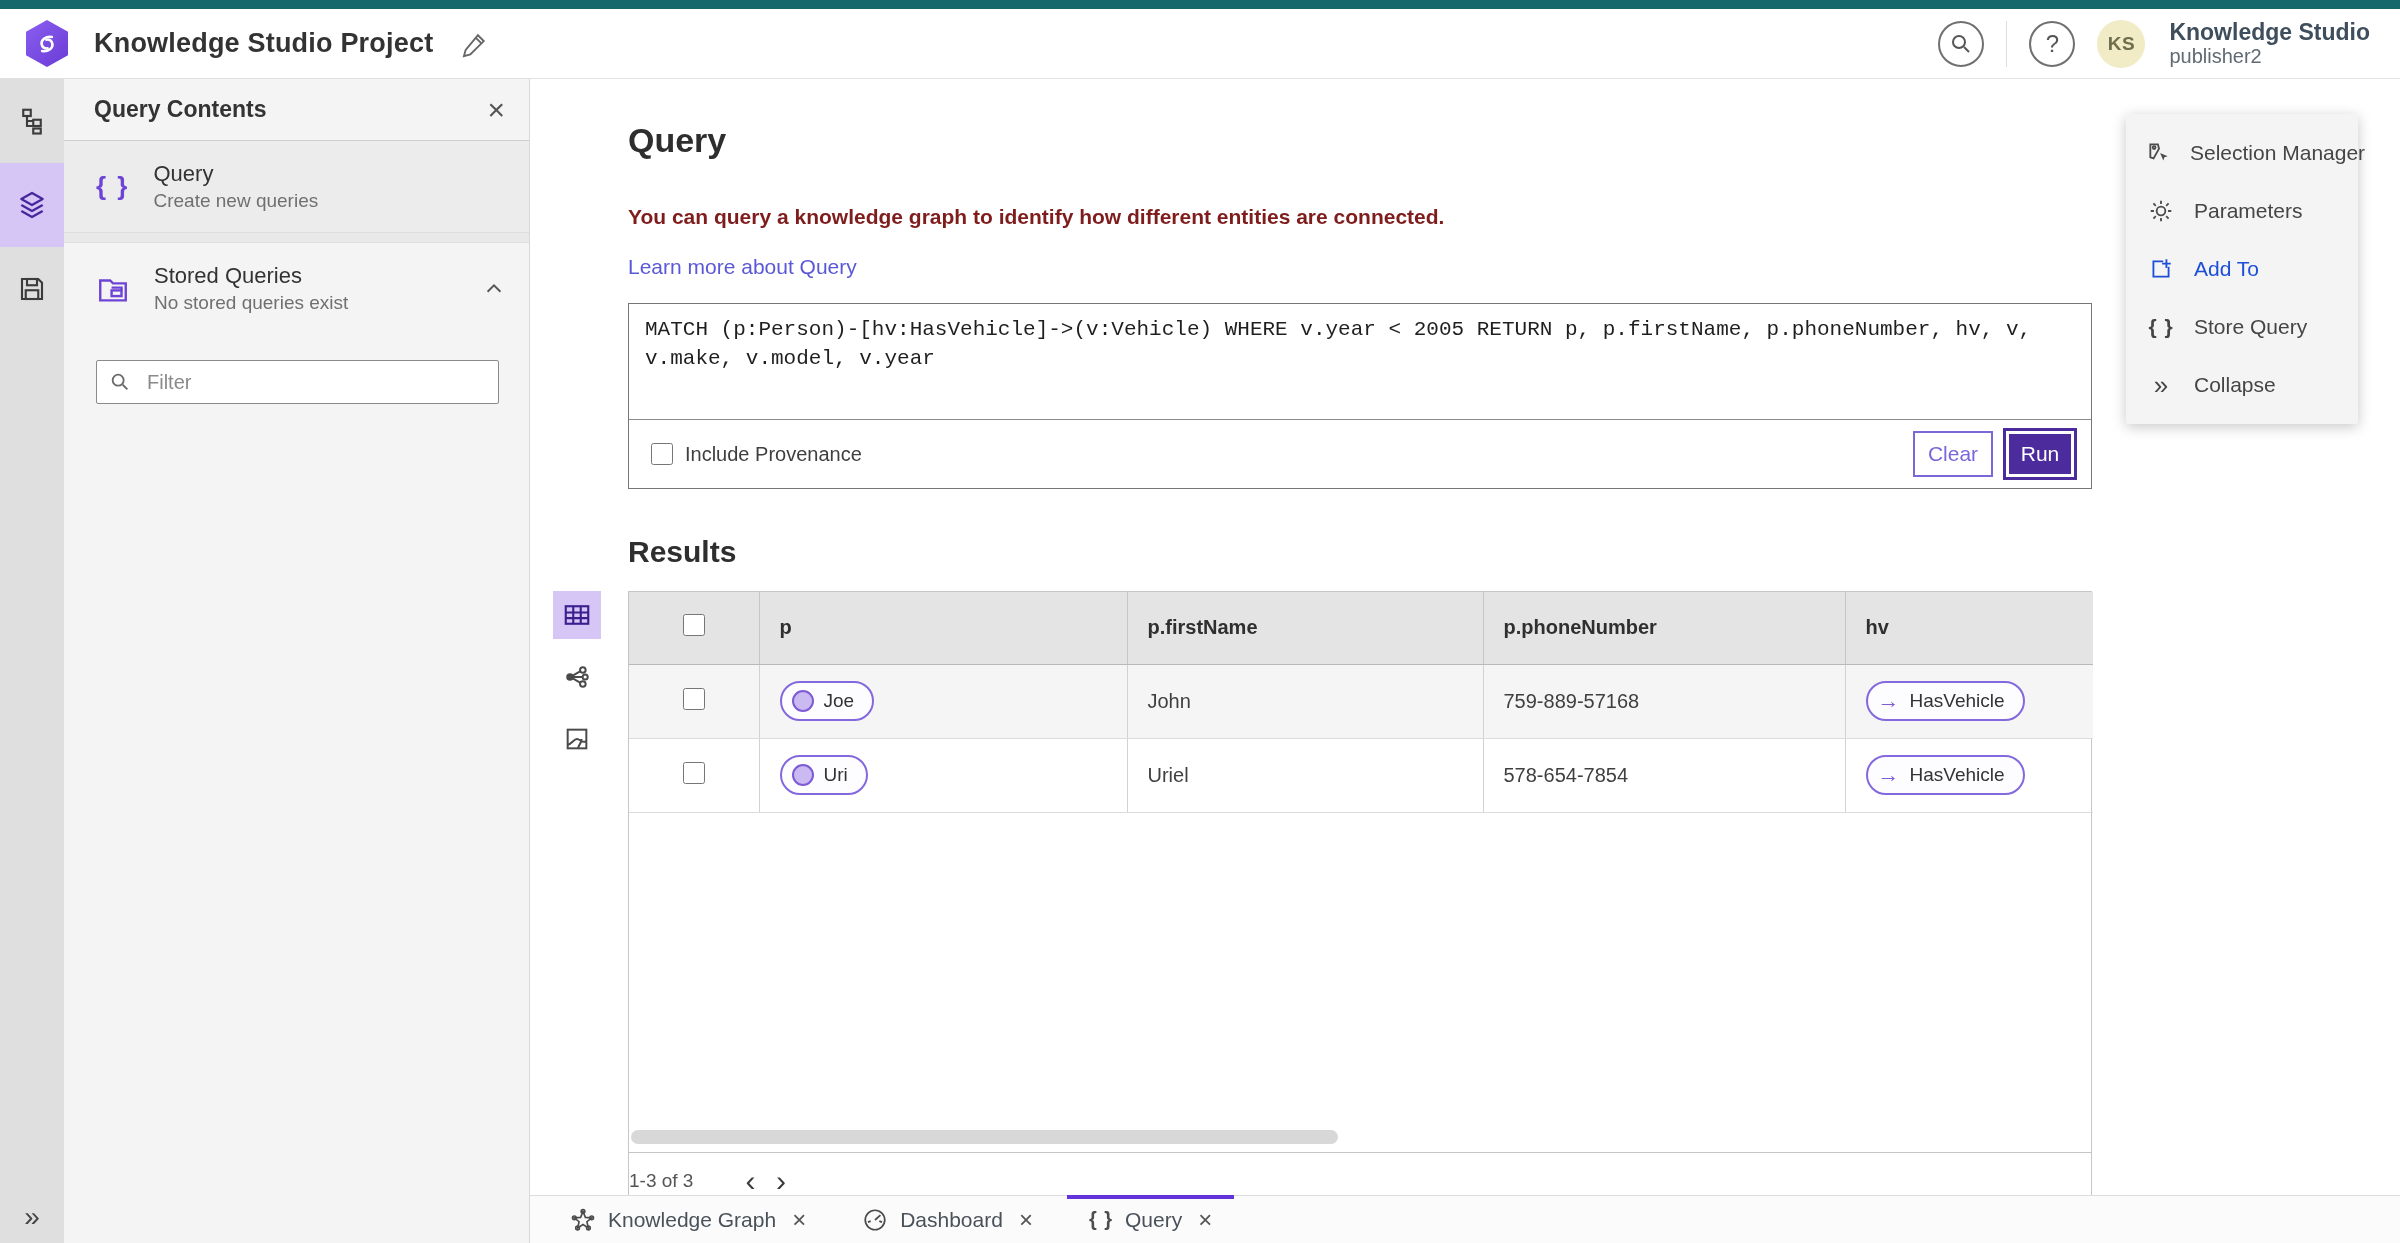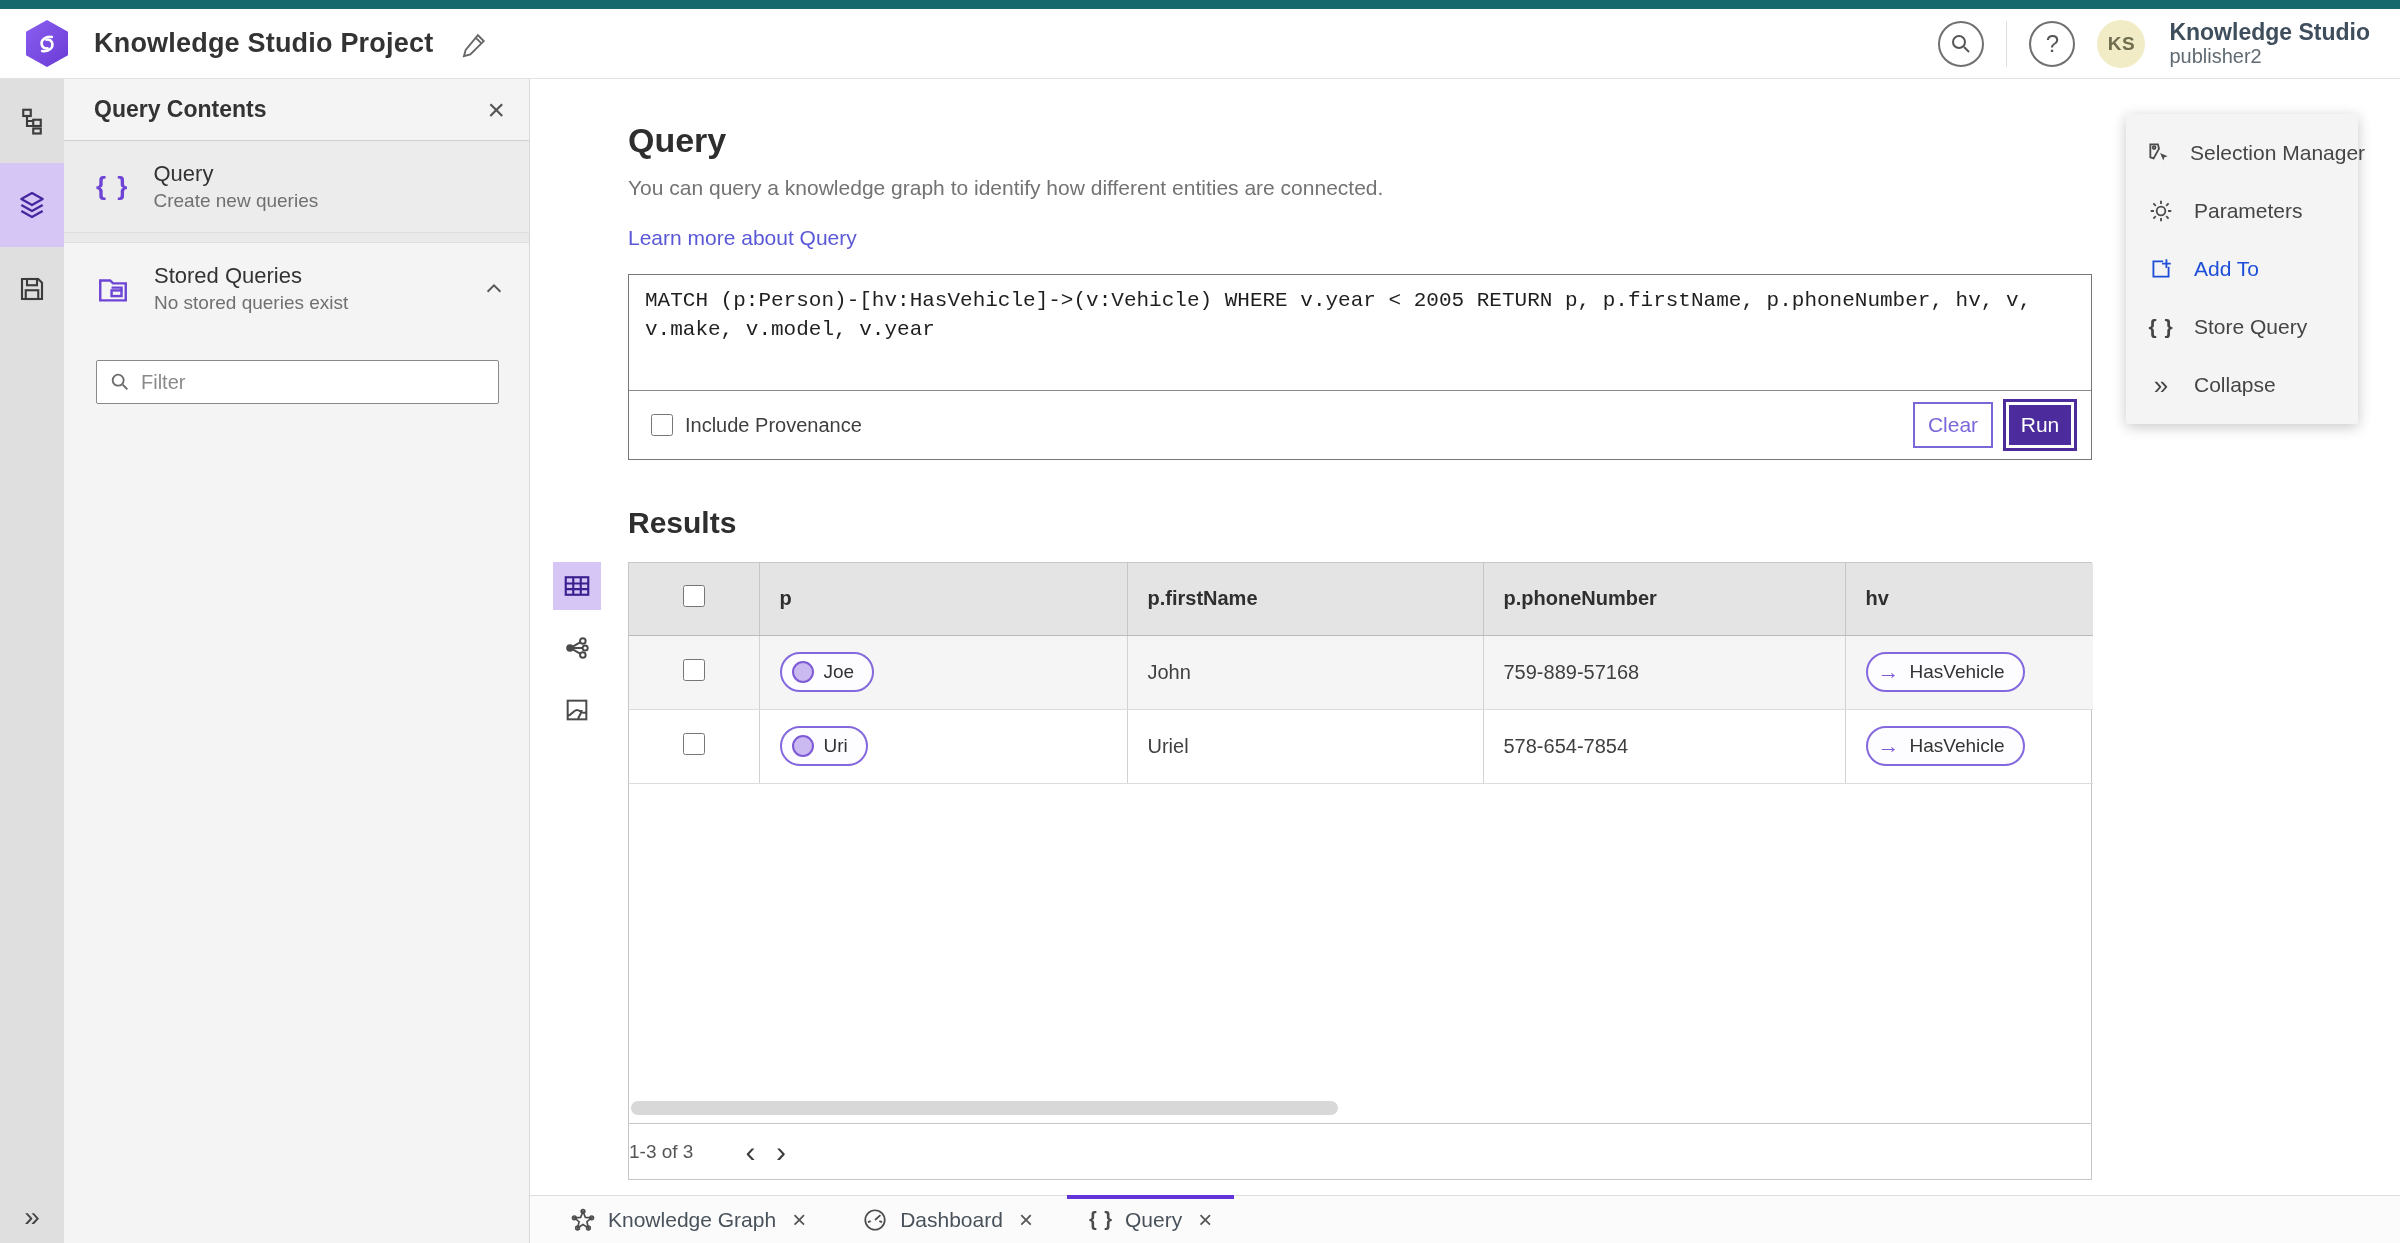--- a/index.html
+++ b/index.html
@@ -32,29 +32,29 @@
   .panelhead { height:62px; display:flex; align-items:center; padding:0 24px 0 30px; border-bottom:1px solid #cfcfcf; }
   .paneltitle { font-size:23px; font-weight:bold; color:#333; }
   .panelclose { margin-left:auto; font-size:30px; color:#555; cursor:pointer; line-height:1; }
   .pitem { display:flex; align-items:center; gap:24px; padding:20px 24px 20px 32px; border-bottom:1px solid #ddd; cursor:pointer; }
   .pitem.sel { background:#ececec; }
   .pgap { height:10px; background:#e9e9e9; border-bottom:1px solid #e0e0e0; }
   .pit-title { font-size:22px; color:#333; }
   .pit-sub { font-size:19px; color:#707070; margin-top:3px; }
   .braces { font-size:26px; font-weight:bold; color:#6d44d5; letter-spacing:2px; white-space:nowrap; }
   .pchev { margin-left:auto; color:#555; display:flex; }
-  .filterwrap { margin:26px 30px 0 32px; height:44px; background:#fff; border:1px solid #8a8a8a; border-radius:2px; display:flex; align-items:center; padding:0 12px; gap:10px; }
+  .filterwrap { margin:26px 30px 0 32px; height:44px; background:#fff; border:1px solid #8a8a8a; border-radius:2px; display:flex; align-items:center; padding:0 12px; gap:16px; }
   .filterwrap input { border:none; outline:none; font-size:20px; flex:1; font-family:"Liberation Sans",sans-serif; color:#333; background:transparent; }
   .filterwrap input::placeholder { color:#8a8a8a; }
 
   
   .main { position:relative; flex:1; background:#fff; }
   .content { padding:42px 0 0 98px; width:1562px; }
   .h1 { font-size:34px; font-weight:bold; color:#2e2e2e; }
-  .desc { font-size:21px; color:#737373; margin-top:16px; }
+  .desc { font-size:21px; color:#7f1d1d; margin-top:45px;font-weight:bold; }
   .link { font-size:21px; color:#5a58d6; margin-top:26px; display:inline-block; text-decoration:none; cursor:pointer; }
 
   .editor { margin-top:24px; width:1464px; border:1px solid #767676; background:#fff; }
   .editor textarea { display:block; width:100%; height:116px; border:none; border-bottom:1px solid #8a8a8a; resize:none; outline:none; padding:12px 16px; font-family:"Liberation Mono","DejaVu Sans Mono",monospace; font-size:21px; line-height:1.38; color:#1f1f1f; }
   .editfoot { height:68px; display:flex; align-items:center; padding:0 14px 0 22px; }
   .chk { display:flex; align-items:center; gap:12px; font-size:20px; color:#3f3f3f; }
   .chk input { width:22px; height:22px; }
   .footbtns { margin-left:auto; display:flex; align-items:center; gap:10px; }
   .btn-clear { height:46px; min-width:80px; background:#fff; border:2px solid #7a68d8; color:#7a68d8; font-size:21px; font-family:inherit; cursor:pointer; }
   .btn-run { height:52px; min-width:74px; background:#4c2c9c; border:3px solid #4c2c9c; box-shadow:inset 0 0 0 3px #fff; color:#fff; font-size:21px; font-family:inherit; cursor:pointer; }

